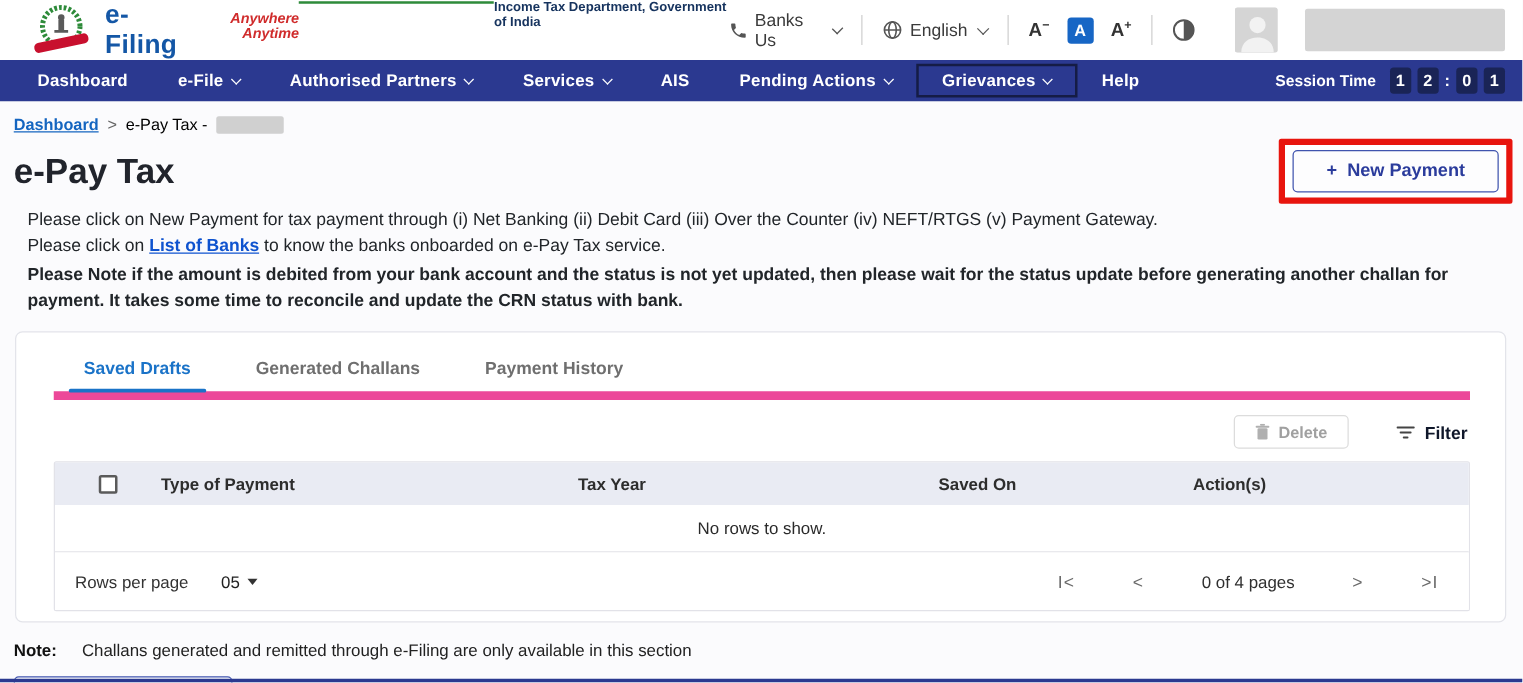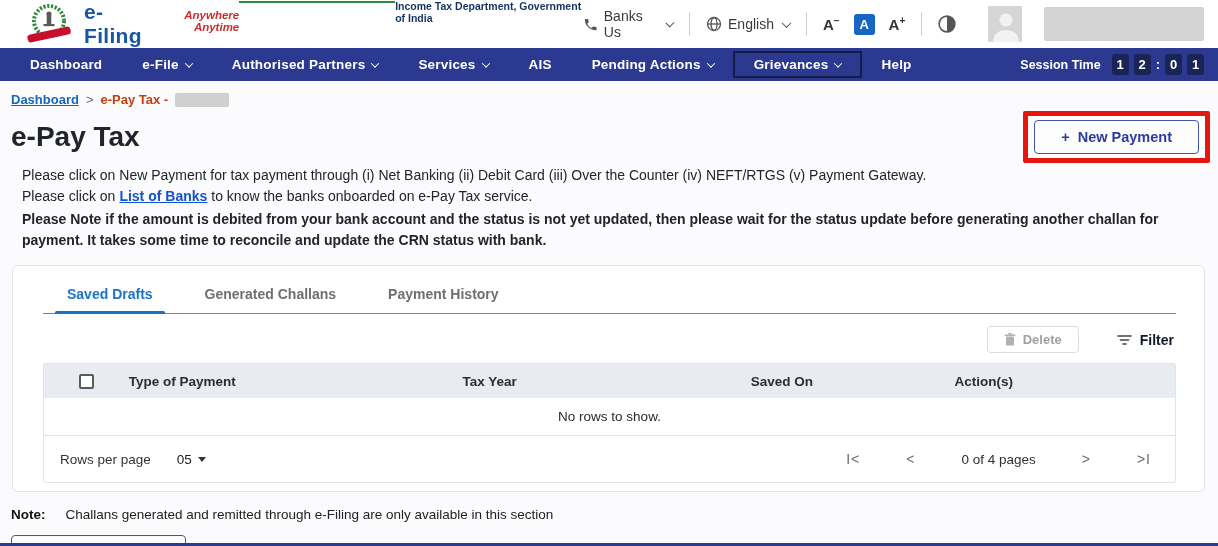--- a/index.html
+++ b/index.html
@@ -34,38 +34,38 @@
   .nav-focus { outline:2px solid #151c45; outline-offset:-1px; }
   .session { margin-left:auto; display:flex; align-items:center; gap:5px; color:#fff; }
   .session-label { font-size:12.5px; font-weight:700; margin-right:6px; }
   .digit-box { width:17px; height:21px; background:#1a2456; border-radius:3px; color:#fff; font-size:13px; font-weight:700; display:flex; align-items:center; justify-content:center; }
   .colon { font-weight:700; font-size:13px; }
 
   
   .breadcrumb { padding:11px 0 0 11px; display:flex; align-items:center; gap:7px; font-size:13px; }
   .crumb-link { color:#1465c0; font-weight:700; text-decoration:underline; cursor:pointer; }
   .crumb-sep { color:#666; }
-  .crumb-current { color:#c2410c; font-weight:700; }
+  .crumb-current { color:#000000; font-weight:400; }
   .crumb-redact { width:54px; height:14px; background:#d0d0d0; border-radius:2px; }
 
   
   .title-row { display:flex; justify-content:space-between; align-items:center; margin:4px 8px 0 11px; height:52px; }
   .page-title { font-size:28px; font-weight:700; color:#21242c; }
   .red-annotation { border:5px solid #e8150e; border-radius:2px; padding:4px 6px; background:#fff; }
   .btn-outline { background:#fdfdfe; border:1px solid #4054ae; border-radius:4px; color:#2b3c9c; font-weight:700; font-size:14.5px; padding:8px 26px; cursor:pointer; display:inline-flex; align-items:center; gap:8px; font-family:"Liberation Sans", sans-serif; }
 
   
   .desc { padding:2px 20px 0 22px; }
   .desc p { font-size:14px; color:#212529; line-height:21px; }
   .banks-link { color:#0f53cf; font-weight:700; text-decoration:underline; cursor:pointer; margin:0 4px; }
   .blue-note { margin-top:2px; font-size:14px; font-weight:700; color:#3fb5ea; line-height:21px; }
 
   
   .card { margin:14px 13px 0 12px; background:#ffffff; border:1px solid #e3e4ea; border-radius:6px; padding:16px 28px 8px 30px; }
-  .tabs { display:flex; gap:48px; padding-left:22px; border-bottom:1px solid #ec4899; }
+  .tabs { display:flex; gap:48px; padding-left:22px; border-bottom:7px solid #ec4899; }
   .tab { font-size:14px; font-weight:700; color:#6f6f6f; padding:4px 2px 11px 2px; cursor:pointer; position:relative; }
   .tab.active { color:#1a73c8; }
   .tab.active::after { content:""; position:absolute; left:-10px; right:-10px; bottom:-1px; height:3px; background:#1a73c8; border-radius:2px; }
 
   .actions-row { display:flex; justify-content:flex-end; align-items:center; gap:38px; margin:12px 2px 10px 0; }
   .delete-btn { display:flex; align-items:center; gap:7px; border:1px solid #dcdcdc; border-radius:4px; background:#fff; color:#a0a0a0; font-size:13px; font-weight:600; padding:5px 16px; cursor:pointer; font-family:"Liberation Sans", sans-serif; }
   .filter-btn { display:flex; align-items:center; gap:8px; font-size:14px; font-weight:700; color:#0f172a; cursor:pointer; }
 
   .table { border:1px solid #e2e2e8; border-radius:2px; }
   .t-head { display:flex; align-items:center; background:#e9ebf3; height:34px; font-size:13.5px; font-weight:700; color:#2d2d2d; }

